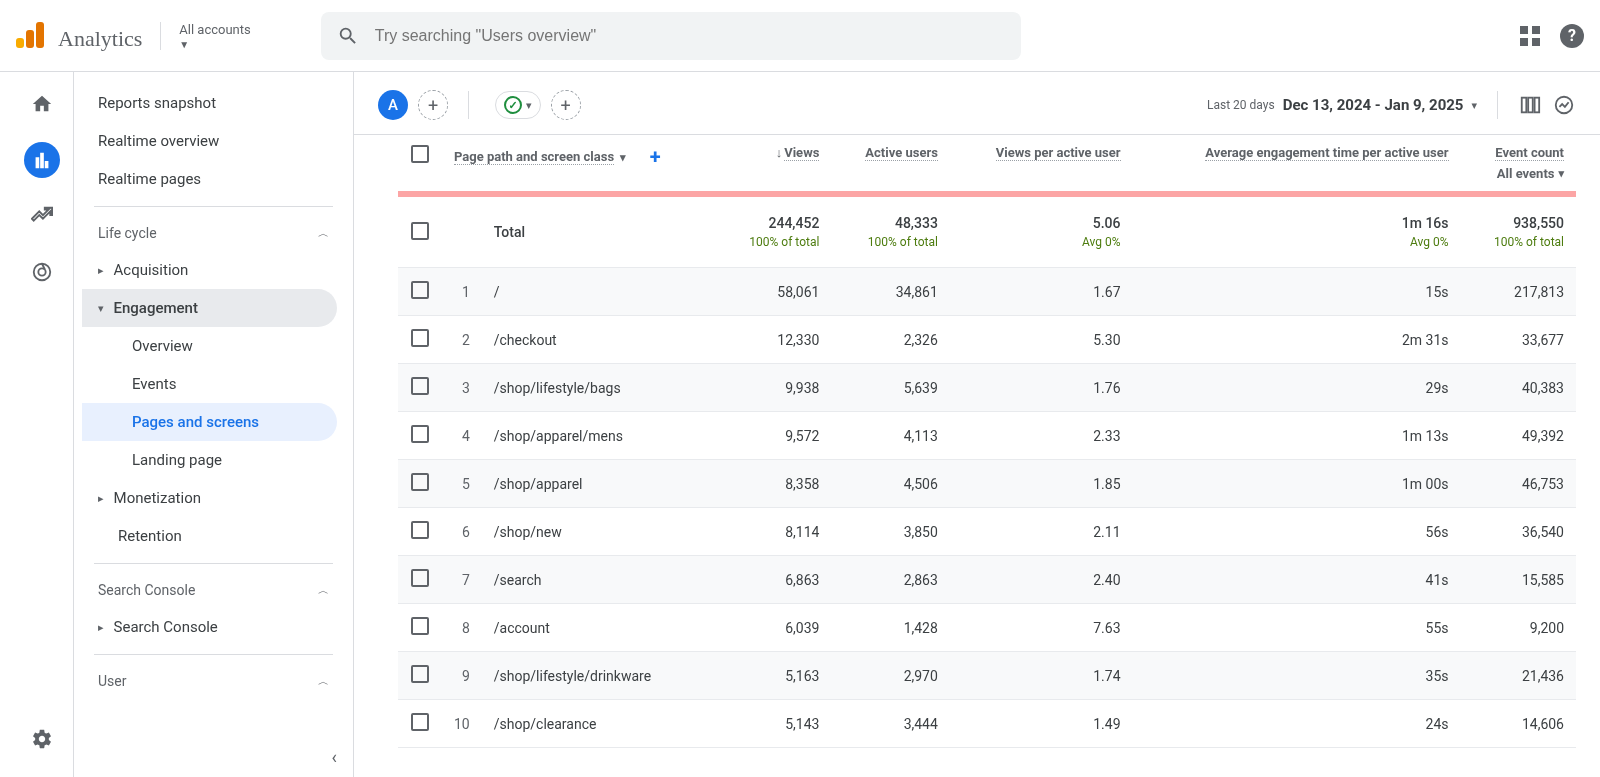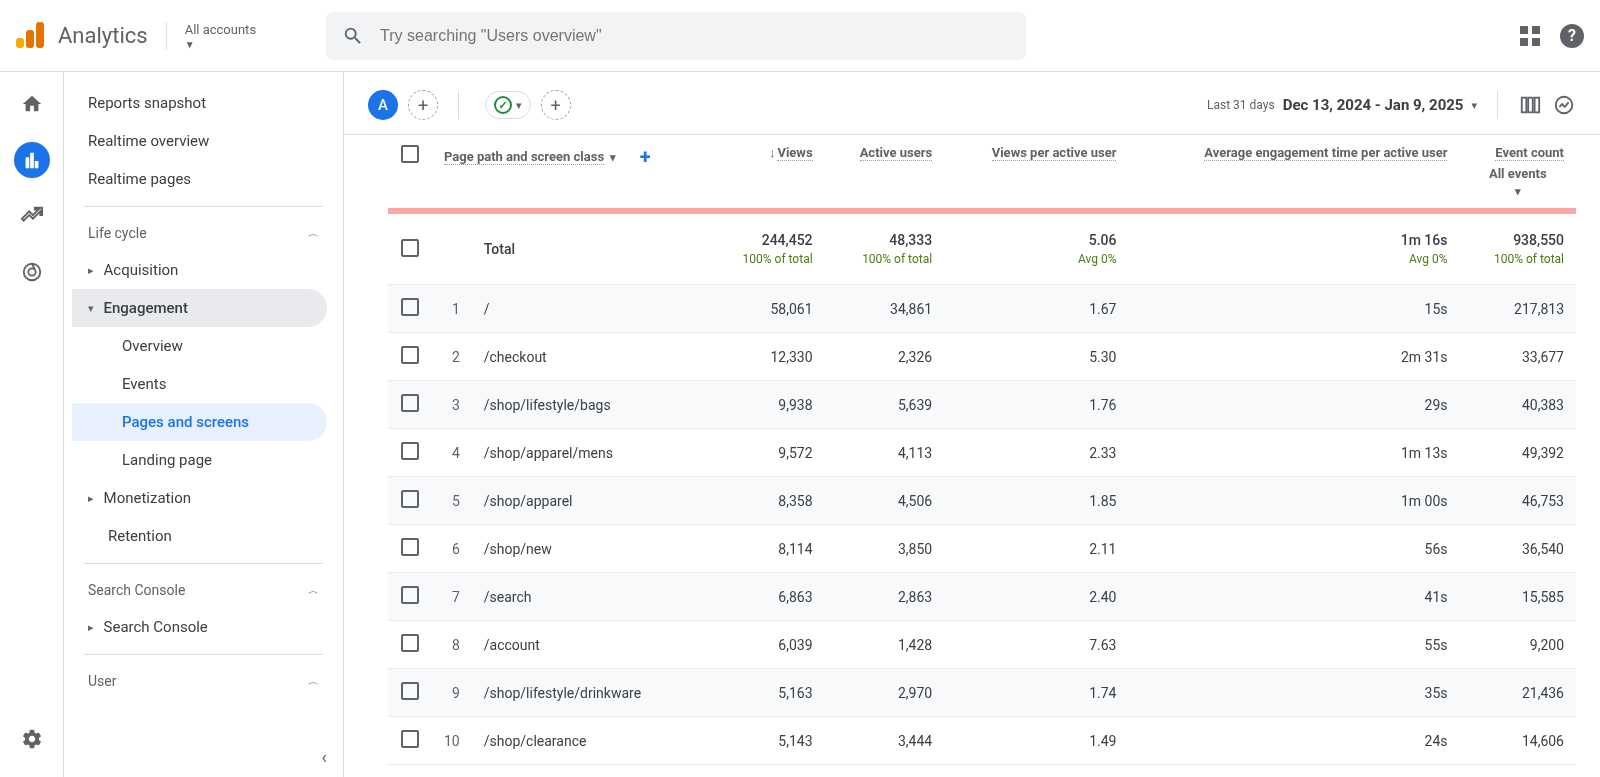--- a/index.html
+++ b/index.html
@@ -1,38 +1,38 @@
 <!DOCTYPE html>
 <html><head>
   <meta charset="utf-8">
   <style>
     * { box-sizing: border-box; margin: 0; padding: 0; }
     body { font-family: 'Google Sans', Roboto, Arial, sans-serif; font-size: 14px; color: #3c4043; background: #fff; overflow: hidden; }
     
     
     .header { height: 72px; display: flex; align-items: center; padding: 0 16px; border-bottom: 1px solid #dadce0; }
-    .logo-area { display: flex; align-items: center; gap: 10px; }
+    .logo-area { display: flex; align-items: flex-end; gap: 10px; font-family: Liberation Serif, serif; }
     .ga-logo { width: 32px; height: 32px; display: flex; align-items: flex-end; gap: 2px; padding-bottom: 4px; }
     .ga-bar1 { width: 8px; height: 10px; background: #f9ab00; border-radius: 3px; }
     .ga-bar2 { width: 8px; height: 18px; background: #e37400; border-radius: 3px; }
     .ga-bar3 { width: 8px; height: 26px; background: #e37400; border-radius: 3px; }
     .product-name { font-size: 22px; color: #5f6368; font-weight: 400; }
     .account-switcher { display: flex; flex-direction: column; margin-left: 18px; border-left: 1px solid #dadce0; padding-left: 18px; cursor: pointer; }
     .account-switcher span:first-child { font-size: 13px; color: #5f6368; }
     .account-switcher .dropdown-arrow { font-size: 10px; color: #5f6368; margin-top: 2px; }
     .search-bar { flex: 0 0 700px; margin-left: 70px; height: 48px; background: #f1f3f4; border-radius: 8px; display: flex; align-items: center; padding: 0 16px; gap: 16px; }
     .search-bar input { border: none; background: transparent; font-size: 16px; flex: 1; outline: none; color: #5f6368; }
     .search-icon-svg { width: 22px; height: 22px; fill: #5f6368; }
     .header-right { margin-left: auto; display: flex; align-items: center; gap: 20px; }
     .apps-icon { display: grid; grid-template-columns: repeat(2,1fr); gap: 4px; }
     .apps-icon span { width: 8px; height: 8px; background: #5f6368; }
     .help-icon { width: 24px; height: 24px; border-radius: 50%; background: #5f6368; color: #fff; display: flex; align-items: center; justify-content: center; font-weight: bold; font-size: 16px; }
     
     
-    .body-wrap { display: flex; height: calc(100vh - 72px); }
+    .body-wrap { display: flex; height: calc(100vh - 72px); margin-left: 10px; }
     
     
     .icon-rail { width: 64px; border-right: 1px solid #dadce0; display: flex; flex-direction: column; align-items: center; padding-top: 14px; gap: 20px; }
     .rail-item { width: 36px; height: 36px; border-radius: 50%; display: flex; align-items: center; justify-content: center; cursor: pointer; }
     .rail-item svg { width: 22px; height: 22px; fill: #5f6368; }
     .rail-item.active { background: #1a73e8; }
     .rail-item.active svg { fill: #fff; }
     .rail-settings { margin-top: auto; margin-bottom: 20px; }
     
     
@@ -66,21 +66,21 @@
     table { width: 100%; border-collapse: collapse; }
     th { text-align: right; padding: 10px 12px; font-size: 13px; color: #5f6368; font-weight: 700; vertical-align: top; border-bottom: 6px solid #fca5a5; }
     th .underline { border-bottom: 1px dotted #9aa0a6; }
     th.left { text-align: left; }
     th.check-col { width: 44px; }
     .check-wrap { text-align: center; }
     .check-box { width: 18px; height: 18px; border: 2px solid #5f6368; border-radius: 2px; display: inline-block; cursor: pointer; }
     .sort-arrow { font-size: 13px; margin-right: 2px; }
     .col-plus { color: #1a73e8; font-size: 20px; margin-left: 18px; cursor: pointer; }
     .dim-header { display: flex; align-items: center; gap: 6px; }
-    .events-sel { color: #5f6368; font-size: 13px; margin-top: 6px; display: flex; justify-content: flex-end; align-items: center; gap: 4px; flex-direction: column; }
+    .events-sel { color: #5f6368; font-size: 13px; margin-top: 6px; display: flex; justify-content: flex-end; align-items: center; gap: 4px; }
     
     tbody tr { border-bottom: 1px solid #e8eaed; }
     tbody tr.total td { font-weight: 500; padding-top: 18px; padding-bottom: 18px; }
     td { text-align: right; padding: 13px 12px; font-size: 14px; color: #3c4043; }
     td.left { text-align: left; }
     td.idx { text-align: right; color: #5f6368; width: 34px; }
     .sub { display: block; font-size: 12px; color: #4d7c0f; font-weight: 400; margin-top: 4px; }
     .highlight-row { background: #f8f9fa; }
   </style>
 </head>
@@ -197,21 +197,21 @@
     <div class="page-header">
       <div class="avatar-badge">A</div>
       <div class="add-circle">+</div>
       <div class="vdiv"></div>
       <div class="status-chip">
         <span class="check-circle">✓</span>
         <span class="chevron">▾</span>
       </div>
       <div class="add-circle">+</div>
       <div class="date-area">
-        <span class="date-label">Last 31 days</span>
+        <span class="date-label">Last 20 days</span>
         <span class="date-range">Dec 13, 2024 - Jan 9, 2025</span>
         <span class="chevron">▾</span>
       </div>
       <div class="vdiv"></div>
       <div class="toolbar-icon">
           <svg width="22" height="22" viewBox="0 0 24 24" fill="none" stroke="#5f6368" stroke-width="2">
             <rect x="3" y="4" width="5" height="16"></rect>
             <rect x="10" y="4" width="5" height="16"></rect>
             <rect x="17" y="4" width="5" height="16"></rect>
           </svg>

